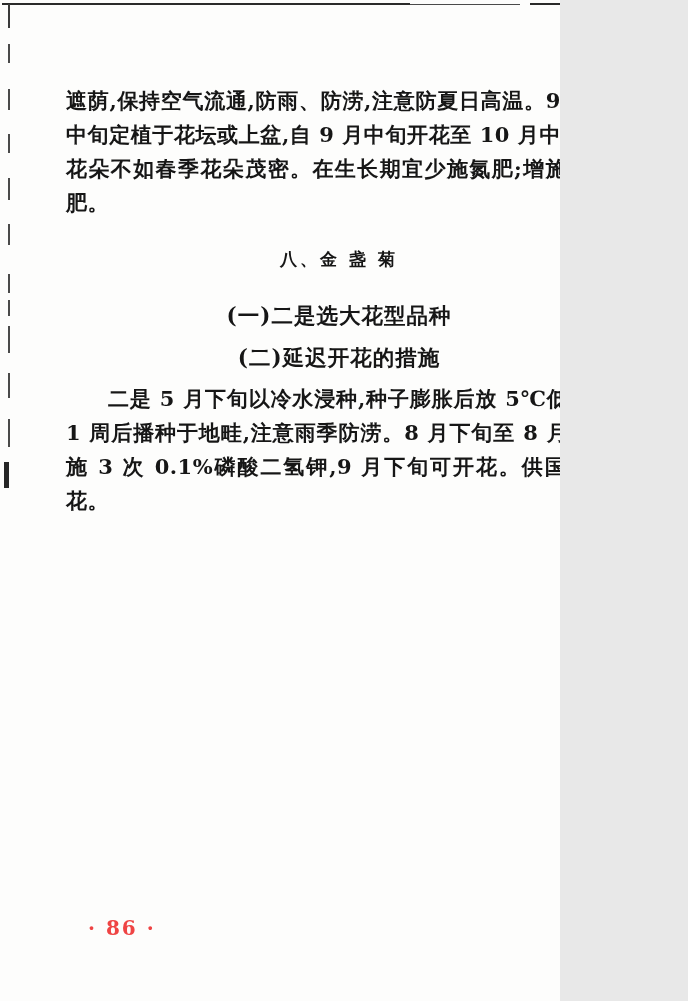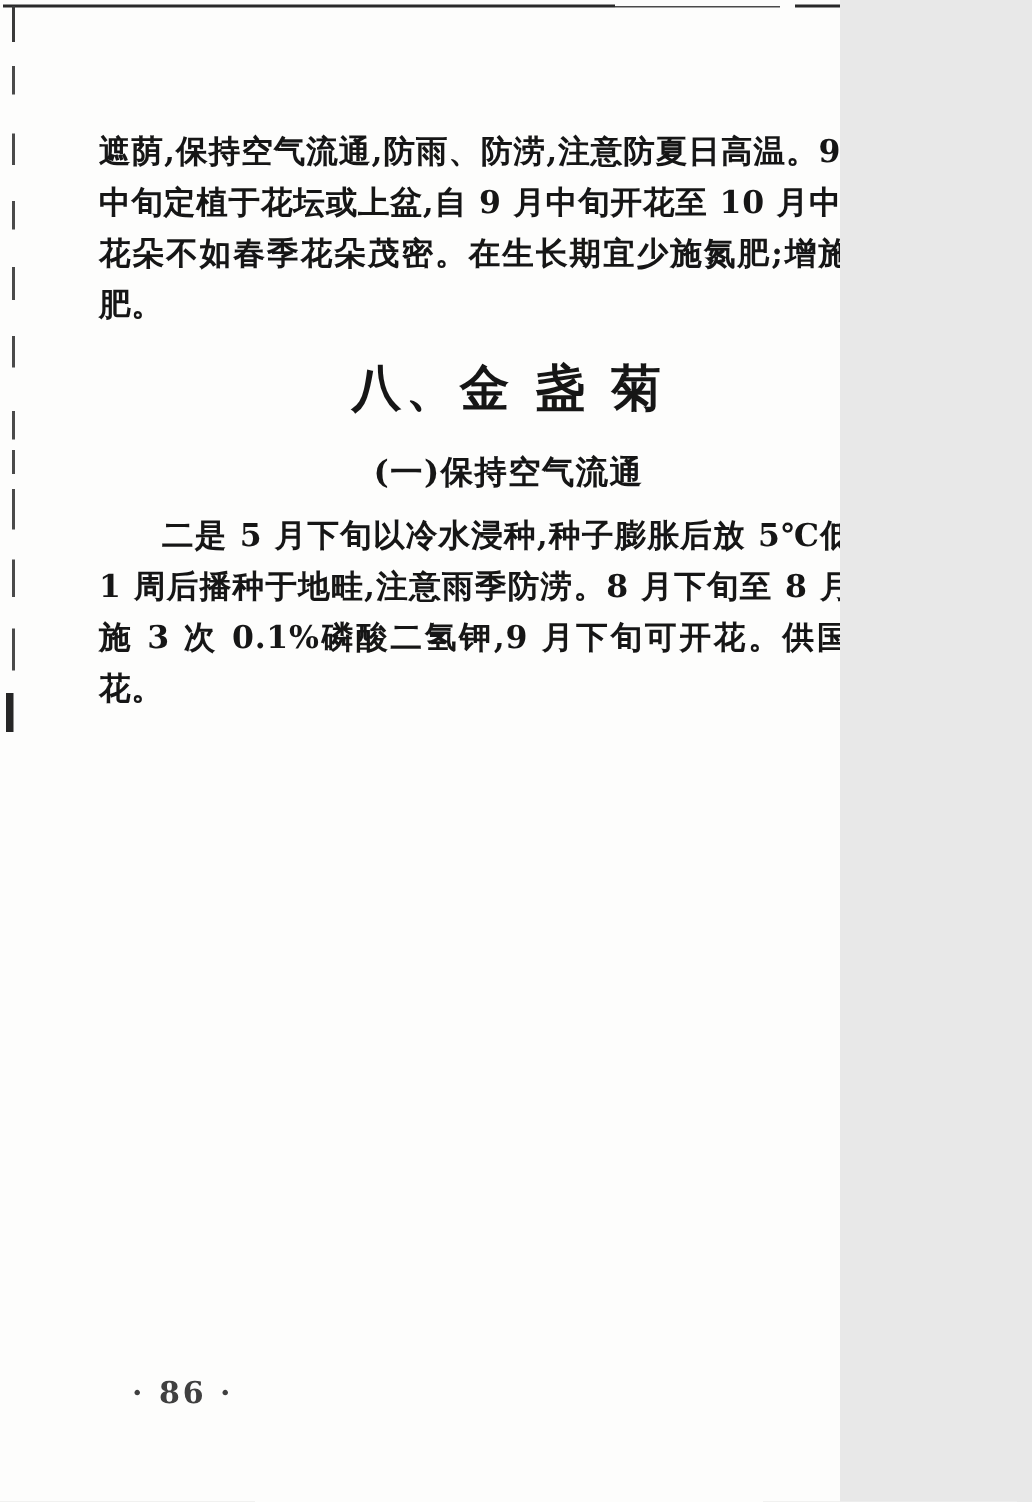--- a/index.html
+++ b/index.html
@@ -51,21 +51,21 @@
   }
   .text-block p {
     margin: 0;
     text-indent: 2em;
   }
   .text-block p.no-indent {
     text-indent: 0;
   }
   .chapter-title {
     margin: 22px 0 24px 0;
-    font-size: 33px;
+    font-size: 17px;
     line-height: 34px;
     text-align: center;
     text-align-last: center;
     letter-spacing: 3px;
     font-weight: bold;
   }
   .section-heading {
     margin: 10px 0 8px 0;
     font-size: 21.5px;
     line-height: 32px;
@@ -74,21 +74,21 @@
     letter-spacing: 1px;
     font-weight: bold;
   }
   .page-number {
     position: absolute;
     left: 88px;
     top: 916px;
     font-size: 20px;
     font-weight: bold;
     letter-spacing: 2px;
-    color: #404040;
+    color: #ef4444;
   }
   .watermark {
     position: absolute;
     left: 660px;
     top: 932px;
     transform: translate(-50%, -50%) rotate(90deg);
     transform-origin: center center;
     white-space: nowrap;
     font-family: "DejaVu Sans", "Liberation Sans", sans-serif;
     font-size: 27px;
@@ -118,24 +118,25 @@
   <div class="margin-tick" style="top:373px; height:25px;"></div>
   <div class="margin-tick" style="top:419px; height:28px;"></div>
   <div class="margin-tick thick" style="top:462px; height:26px;"></div>
 
   <main class="text-block">
     <p class="no-indent">遮荫,保持空气流通,防雨、防涝,注意防夏日高温。9 月上中旬定植于花坛或上盆,自 9 月中旬开花至 10 月中旬,但花朵不如春季花朵茂密。在生长期宜少施氮肥;增施磷钾肥。</p>
 
     <h1 class="chapter-title">八、金 盏 菊</h1>
 
 
-    <h2 class="section-heading">(一)保持空气流通</h2>
+    <h2 class="section-heading">(一)二是选大花型品种</h2>
 
 
 
+    <h2 class="section-heading">(二)延迟开花的措施</h2>
 
 
     <p>二是 5 月下旬以冷水浸种,种子膨胀后放 5℃低温下 1 周后播种于地畦,注意雨季防涝。8 月下旬至 8 月中旬施 3 次 0.1%磷酸二氢钾,9 月下旬可开花。供国庆用花。</p>
   </main>
 
   <div class="page-number">· 86 ·</div>
 
   <div class="watermark">MSHUA</div>
 
 </div>

